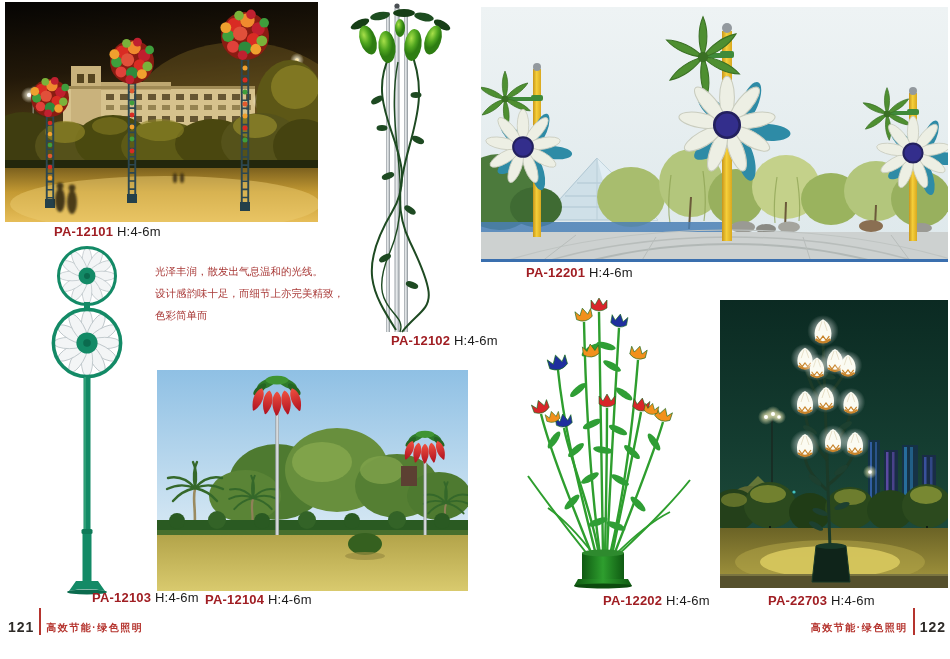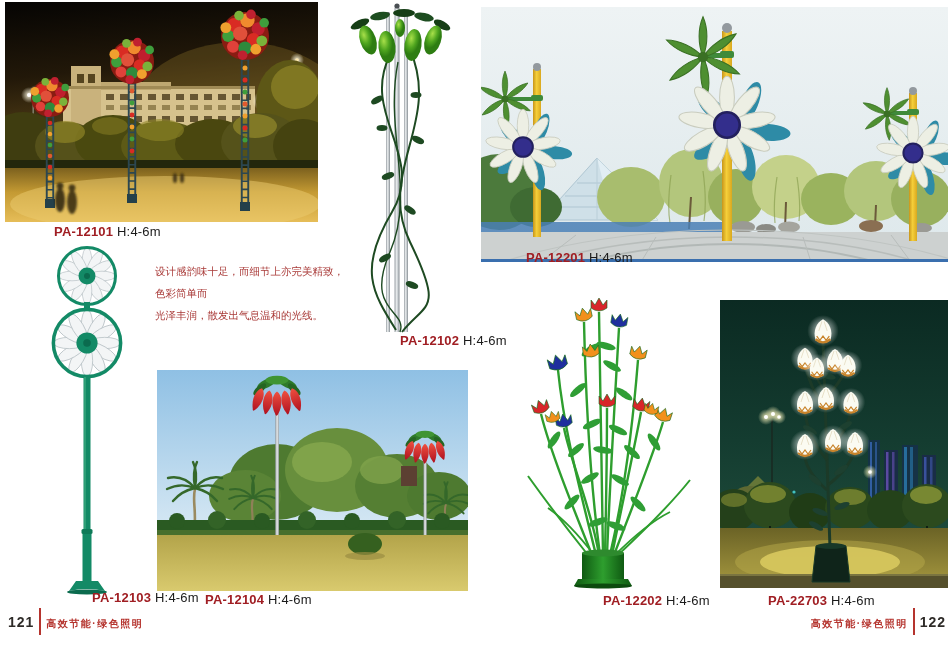--- a/index.html
+++ b/index.html
@@ -7,21 +7,21 @@
   .page {
     position:relative; width:950px; height:659px; background:#ffffff;
     font-family:"Liberation Sans","DejaVu Sans",sans-serif; overflow:hidden;
   }
   .art { position:absolute; display:block; }
   .label { position:absolute; font-size:13px; white-space:nowrap; letter-spacing:.2px; }
   .label .code { color:var(--label_red,#a01e23); font-weight:bold;padding-left:46px; }
   .label .spec { color:var(--spec_black,#1a1a1a); }
   .desc { position:absolute; left:155px; top:260px; width:195px;
           font-size:10.5px; line-height:22px; color:var(--desc_red,#a93a38); }
-  .footer { position:absolute; top:608px; display:flex; align-items:center; }
+  .footer { position:absolute; top:608px; display:flex; align-items:flex-end; }
   .footer-left { left:8px; }
   .footer-right { right:4px; }
   .pnum { font-size:14px; font-weight:bold; color:var(--page_number_color,#2e2b28); letter-spacing:1px; line-height:16px; }
   .fdiv { width:2px; height:27px; background:var(--footer_red,#b5342e); margin:0 5px; }
   .fslogan { font-size:10px; font-weight:bold; color:var(--footer_red,#b5342e); letter-spacing:1.5px; padding-top:4px; }
 </style>
 </head>
 <body>
 
 <div class="page">
@@ -221,25 +221,25 @@
       <ellipse cx="112" cy="25" rx="9" ry="4" fill="#163e16" transform="rotate(28 112 25)"></ellipse>
       <ellipse cx="38" cy="40" rx="8" ry="15" fill="url(#mangoG)" transform="rotate(-18 38 40)"></ellipse>
       <ellipse cx="57" cy="47" rx="8.5" ry="16" fill="url(#mangoG)" transform="rotate(-6 57 47)"></ellipse>
       <ellipse cx="83" cy="45" rx="8.5" ry="16" fill="url(#mangoG)" transform="rotate(8 83 45)"></ellipse>
       <ellipse cx="103" cy="40" rx="8" ry="15" fill="url(#mangoG)" transform="rotate(18 103 40)"></ellipse>
       <ellipse cx="70" cy="28" rx="5" ry="9" fill="url(#mangoG)"></ellipse>
     </g>
   </svg>
 
   <div class="desc">
+    <div>光泽丰润，散发出气息温和的光线。</div>
     <div>设计感韵味十足，而细节上亦完美精致，色彩简单而</div>
-    <div>光泽丰润，散发出气息温和的光线。</div>
-  </div>
-
-  <div class="label" style="left:354px;top:333px">
+  </div>
+
+  <div class="label" style="left:345px;top:333px">
     <span class="code">PA-12102</span>
     <span class="spec">H:4-6m</span>
   </div>
 
   <svg class="art" style="left:15px;top:245px" width="150" height="350" viewBox="0 0 150 350">
     <defs>
       <ellipse id="wp" cx="0" cy="-15" rx="4.8" ry="13.5" fill="#f3f5f6" stroke="#b9c2c6" stroke-width="0.7"></ellipse>
     </defs>
     <g transform="translate(72,31)">
       <use href="#wp"></use>
@@ -495,21 +495,21 @@
       <g>
           <rect x="428" y="86" width="8" height="148" fill="url(#yG)"></rect>
           <circle cx="432" cy="84" r="4" fill="#93999e"></circle>
          <rect x="426" y="102" width="12" height="6" rx="2" fill="#3f8a3a"></rect>
          <rect x="406" y="104" width="22" height="4" fill="#3f8a3a"></rect>
          <use href="#palmWheel" transform="translate(406,107) scale(0.85)"></use>
          <use href="#flowerWheel" transform="translate(432,146) scale(0.8)"></use>
         </g>
     </g>
   </svg>
-  <div class="label" style="left:480px;top:250px">
+  <div class="label" style="left:480px;top:265px">
     <span class="code">PA-12201</span>
     <span class="spec">H:4-6m</span>
   </div>
 
   <svg class="art" style="left:520px;top:290px" width="185" height="302" viewBox="0 0 185 302">
     <defs>
       <linearGradient id="potG" x1="0" y1="0" x2="1" y2="0">
         <stop offset="0" stop-color="#0f5a12"></stop>
           <stop offset="0.5" stop-color="#2e9e2e"></stop>
           <stop offset="1" stop-color="#0f5a12"></stop>

